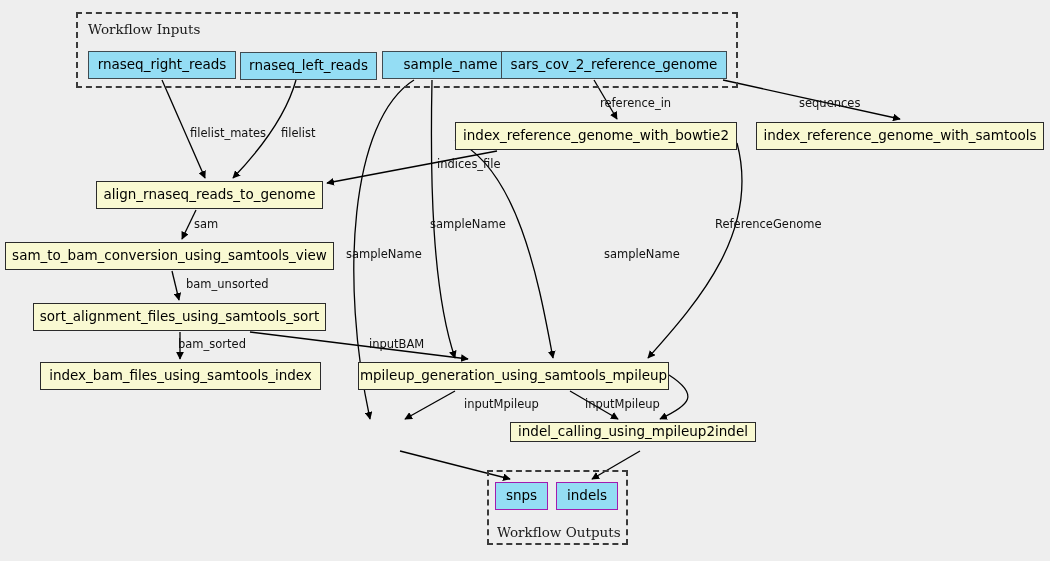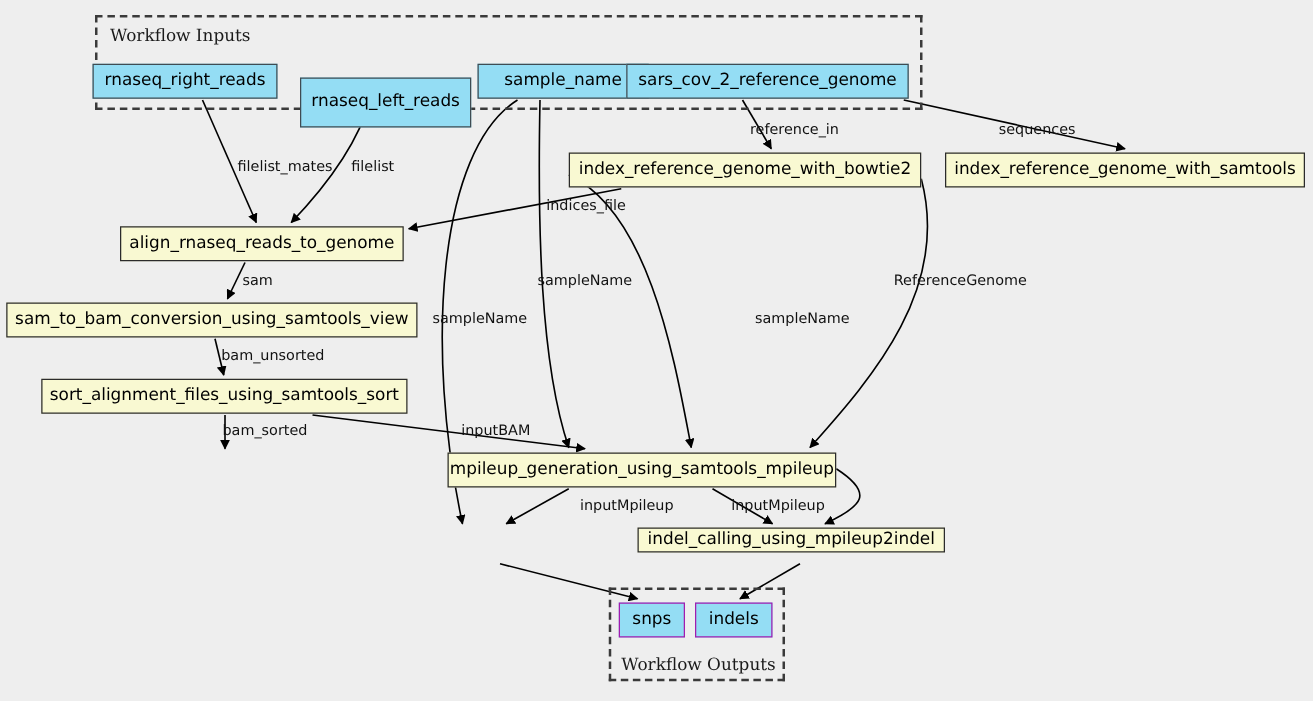--- a/index.html
+++ b/index.html
@@ -123,24 +123,24 @@
       <path d="M 640 451 L 592 479"></path>
     </g>
   </svg>
 
   <div class="cluster" style="left:76px; top:12px; width:662px; height:76px;"></div>
   <div class="cluster-label" style="left:88px; top:21px;">Workflow Inputs</div>
 
   <div class="cluster" style="left:487px; top:470px; width:141px; height:75px;"></div>
   <div class="cluster-label" style="left:497px; top:524px;">Workflow Outputs</div>
 
-  <div class="node input" style="left:74px; top:51px; width:148px; height:28px;">
+  <div class="node input" style="left:88px; top:51px; width:148px; height:28px;">
     <span>rnaseq_right_reads</span>
   </div>
-  <div class="node input" style="left:240px; top:62px; width:137px; height:40px;">
+  <div class="node input" style="left:240px; top:52px; width:137px; height:28px;">
     <span>rnaseq_left_reads</span>
   </div>
   <div class="node input" style="left:382px; top:51px; width:137px; height:28px;">
     <span>sample_name</span>
   </div>
   <div class="node input" style="left:501px; top:51px; width:226px; height:28px;">
     <span>sars_cov_2_reference_genome</span>
   </div>
 
   <div class="node step" style="left:455px; top:122px; width:282px; height:28px;">
@@ -151,41 +151,44 @@
   </div>
   <div class="node step" style="left:96px; top:181px; width:227px; height:28px;">
     <span>align_rnaseq_reads_to_genome</span>
   </div>
   <div class="node step" style="left:5px; top:242px; width:329px; height:28px;">
     <span>sam_to_bam_conversion_using_samtools_view</span>
   </div>
   <div class="node step" style="left:33px; top:303px; width:293px; height:28px;">
     <span>sort_alignment_files_using_samtools_sort</span>
   </div>
+  <div class="node step" style="left:40px; top:362px; width:281px; height:28px;">
+    <span>index_bam_files_using_samtools_index</span>
+  </div>
   <div class="node step" style="left:358px; top:362px; width:311px; height:28px;">
     <span>mpileup_generation_using_samtools_mpileup</span>
   </div>
   <div class="node step" style="left:510px; top:422px; width:246px; height:20px;">
     <span>indel_calling_using_mpileup2indel</span>
   </div>
 
   <div class="node output" style="left:495px; top:482px; width:53px; height:28px;">
     <span>snps</span>
   </div>
   <div class="node output" style="left:556px; top:482px; width:62px; height:28px;text-align:center;">
     <span>indels</span>
   </div>
 
   <div class="edge-label" style="left:190px; top:128px;">filelist_mates</div>
   <div class="edge-label" style="left:281px; top:128px;">filelist</div>
   <div class="edge-label" style="left:600px; top:98px;">reference_in</div>
   <div class="edge-label" style="left:799px; top:98px;">sequences</div>
   <div class="edge-label" style="left:437px; top:159px;">indices_file</div>
   <div class="edge-label" style="left:194px; top:219px;">sam</div>
-  <div class="edge-label" style="left:177px; top:279px;">bam_unsorted</div>
+  <div class="edge-label" style="left:186px; top:279px;">bam_unsorted</div>
   <div class="edge-label" style="left:178px; top:339px;">bam_sorted</div>
   <div class="edge-label" style="left:346px; top:249px;">sampleName</div>
   <div class="edge-label" style="left:430px; top:219px;">sampleName</div>
   <div class="edge-label" style="left:604px; top:249px;">sampleName</div>
   <div class="edge-label" style="left:715px; top:219px;">ReferenceGenome</div>
   <div class="edge-label" style="left:369px; top:339px;">inputBAM</div>
   <div class="edge-label" style="left:464px; top:399px;">inputMpileup</div>
   <div class="edge-label" style="left:585px; top:399px;">inputMpileup</div>
 
 </div>

